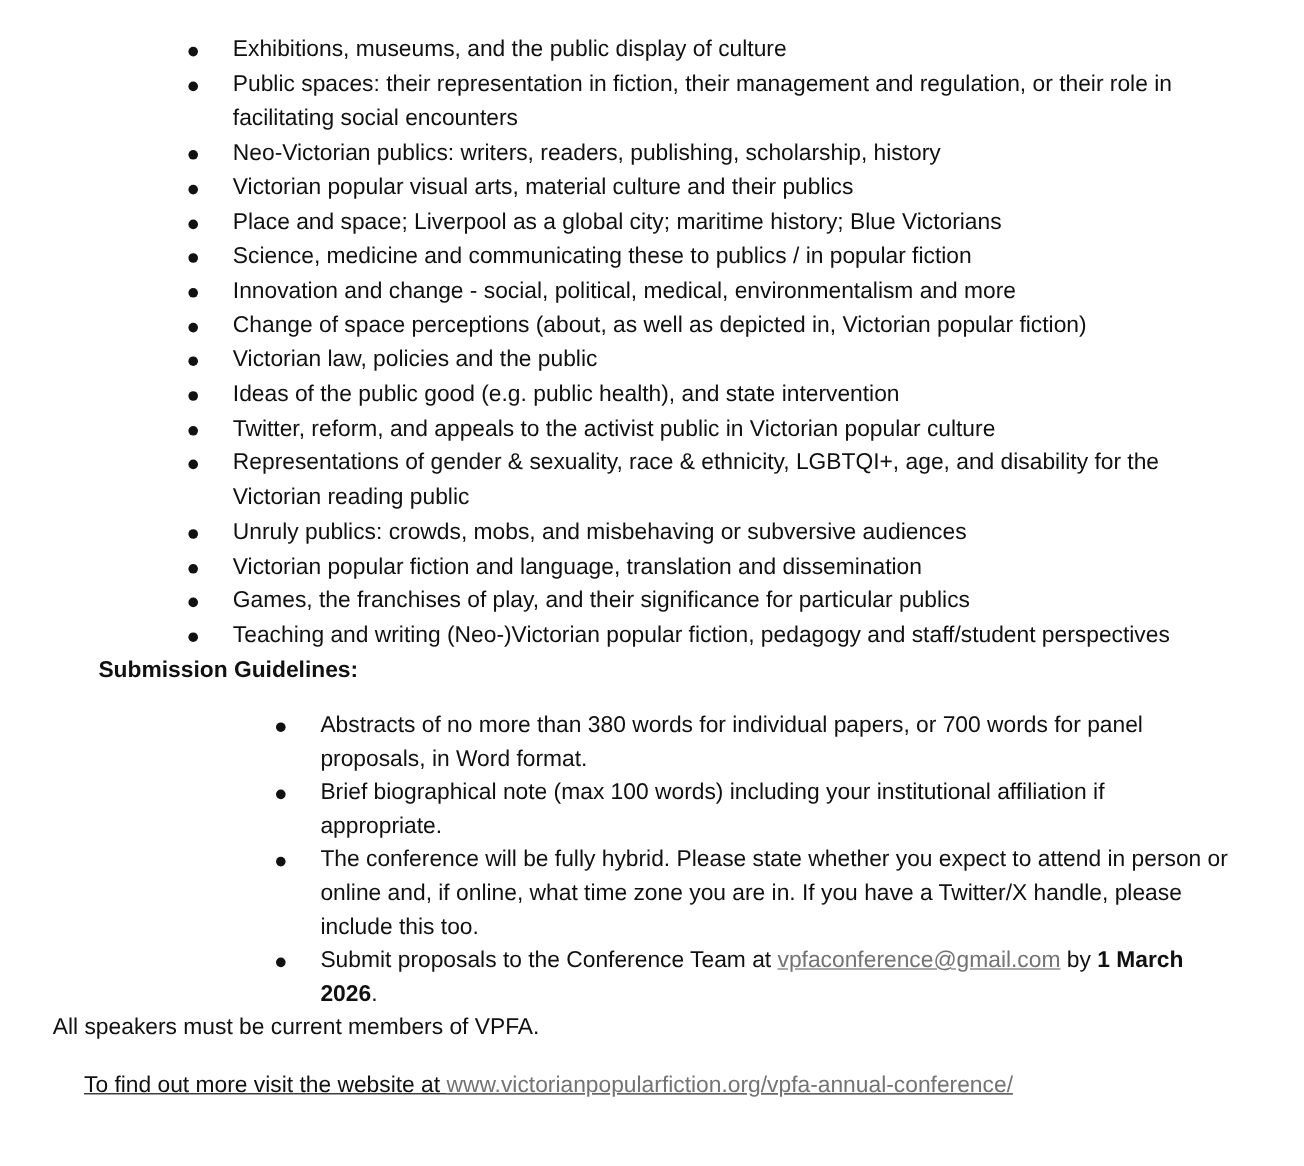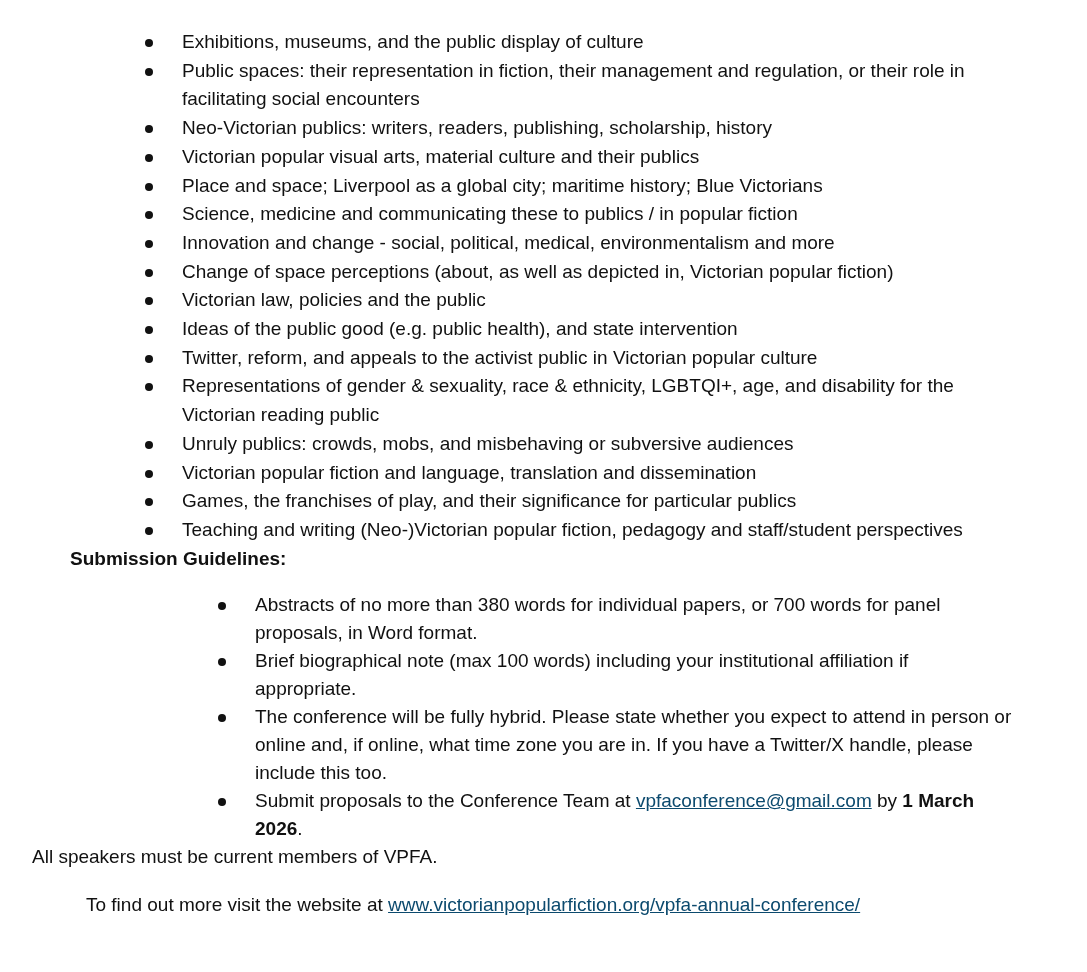--- a/index.html
+++ b/index.html
@@ -3,42 +3,42 @@
 <meta charset="utf-8">
 <style>
   html, body { margin: 0; padding: 0; background: #ffffff; }
   body {
     width: 1087px; height: 972px; overflow: hidden;
     font-family: "Liberation Sans", sans-serif;
     color: #111;
     font-size: 19px;
     position: relative;
   }
-  .page { position: absolute; left: 0; top: 28px; width: 917px; }
+  .page { position: absolute; left: 12px; top: 28px; width: 917px; }
   ul { list-style: none; margin: 0; padding: 0; }
   .topics { margin-left: 140px; width: 860px; }
   .topics li, .guides li {
     position: relative;
     padding-left: 42px;
     line-height: 28.7px;
   }
   .bullet {
     position: absolute; left: 5px; top: 11px;
     width: 8px; height: 8px; border-radius: 50%; background: #111;
   }
   .heading {
     margin-left: 70px; font-weight: bold; line-height: 28.7px;
     margin-top: 0;
   }
   .guides { margin-left: 213px; width: 800px; margin-top: 18px; }
   .guides li { line-height: 28px; }
   .guides .bullet { top: 11px; }
   .para { margin-left: 32px; line-height: 28px; }
-  .para2 { margin-left: 86px; line-height: 28px; margin-top: 20px; }
-  a { color: #0c4a6e; text-decoration: underline; }
+  .para2 { margin-left: 58px; line-height: 28px; margin-top: 20px; text-decoration: underline; }
+  a { color: #737373; text-decoration: underline; }
   b { font-weight: bold; }
 </style>
 </head>
 <body>
 
 <div class="page">
   <ul class="topics">
     <li><span class="bullet"></span><span>Exhibitions, museums, and the public display of culture</span></li>
     <li><span class="bullet"></span><span>Public spaces: their representation in fiction, their management and regulation, or their role in facilitating social encounters</span></li>
     <li><span class="bullet"></span><span>Neo-Victorian publics: writers, readers, publishing, scholarship, history</span></li>

